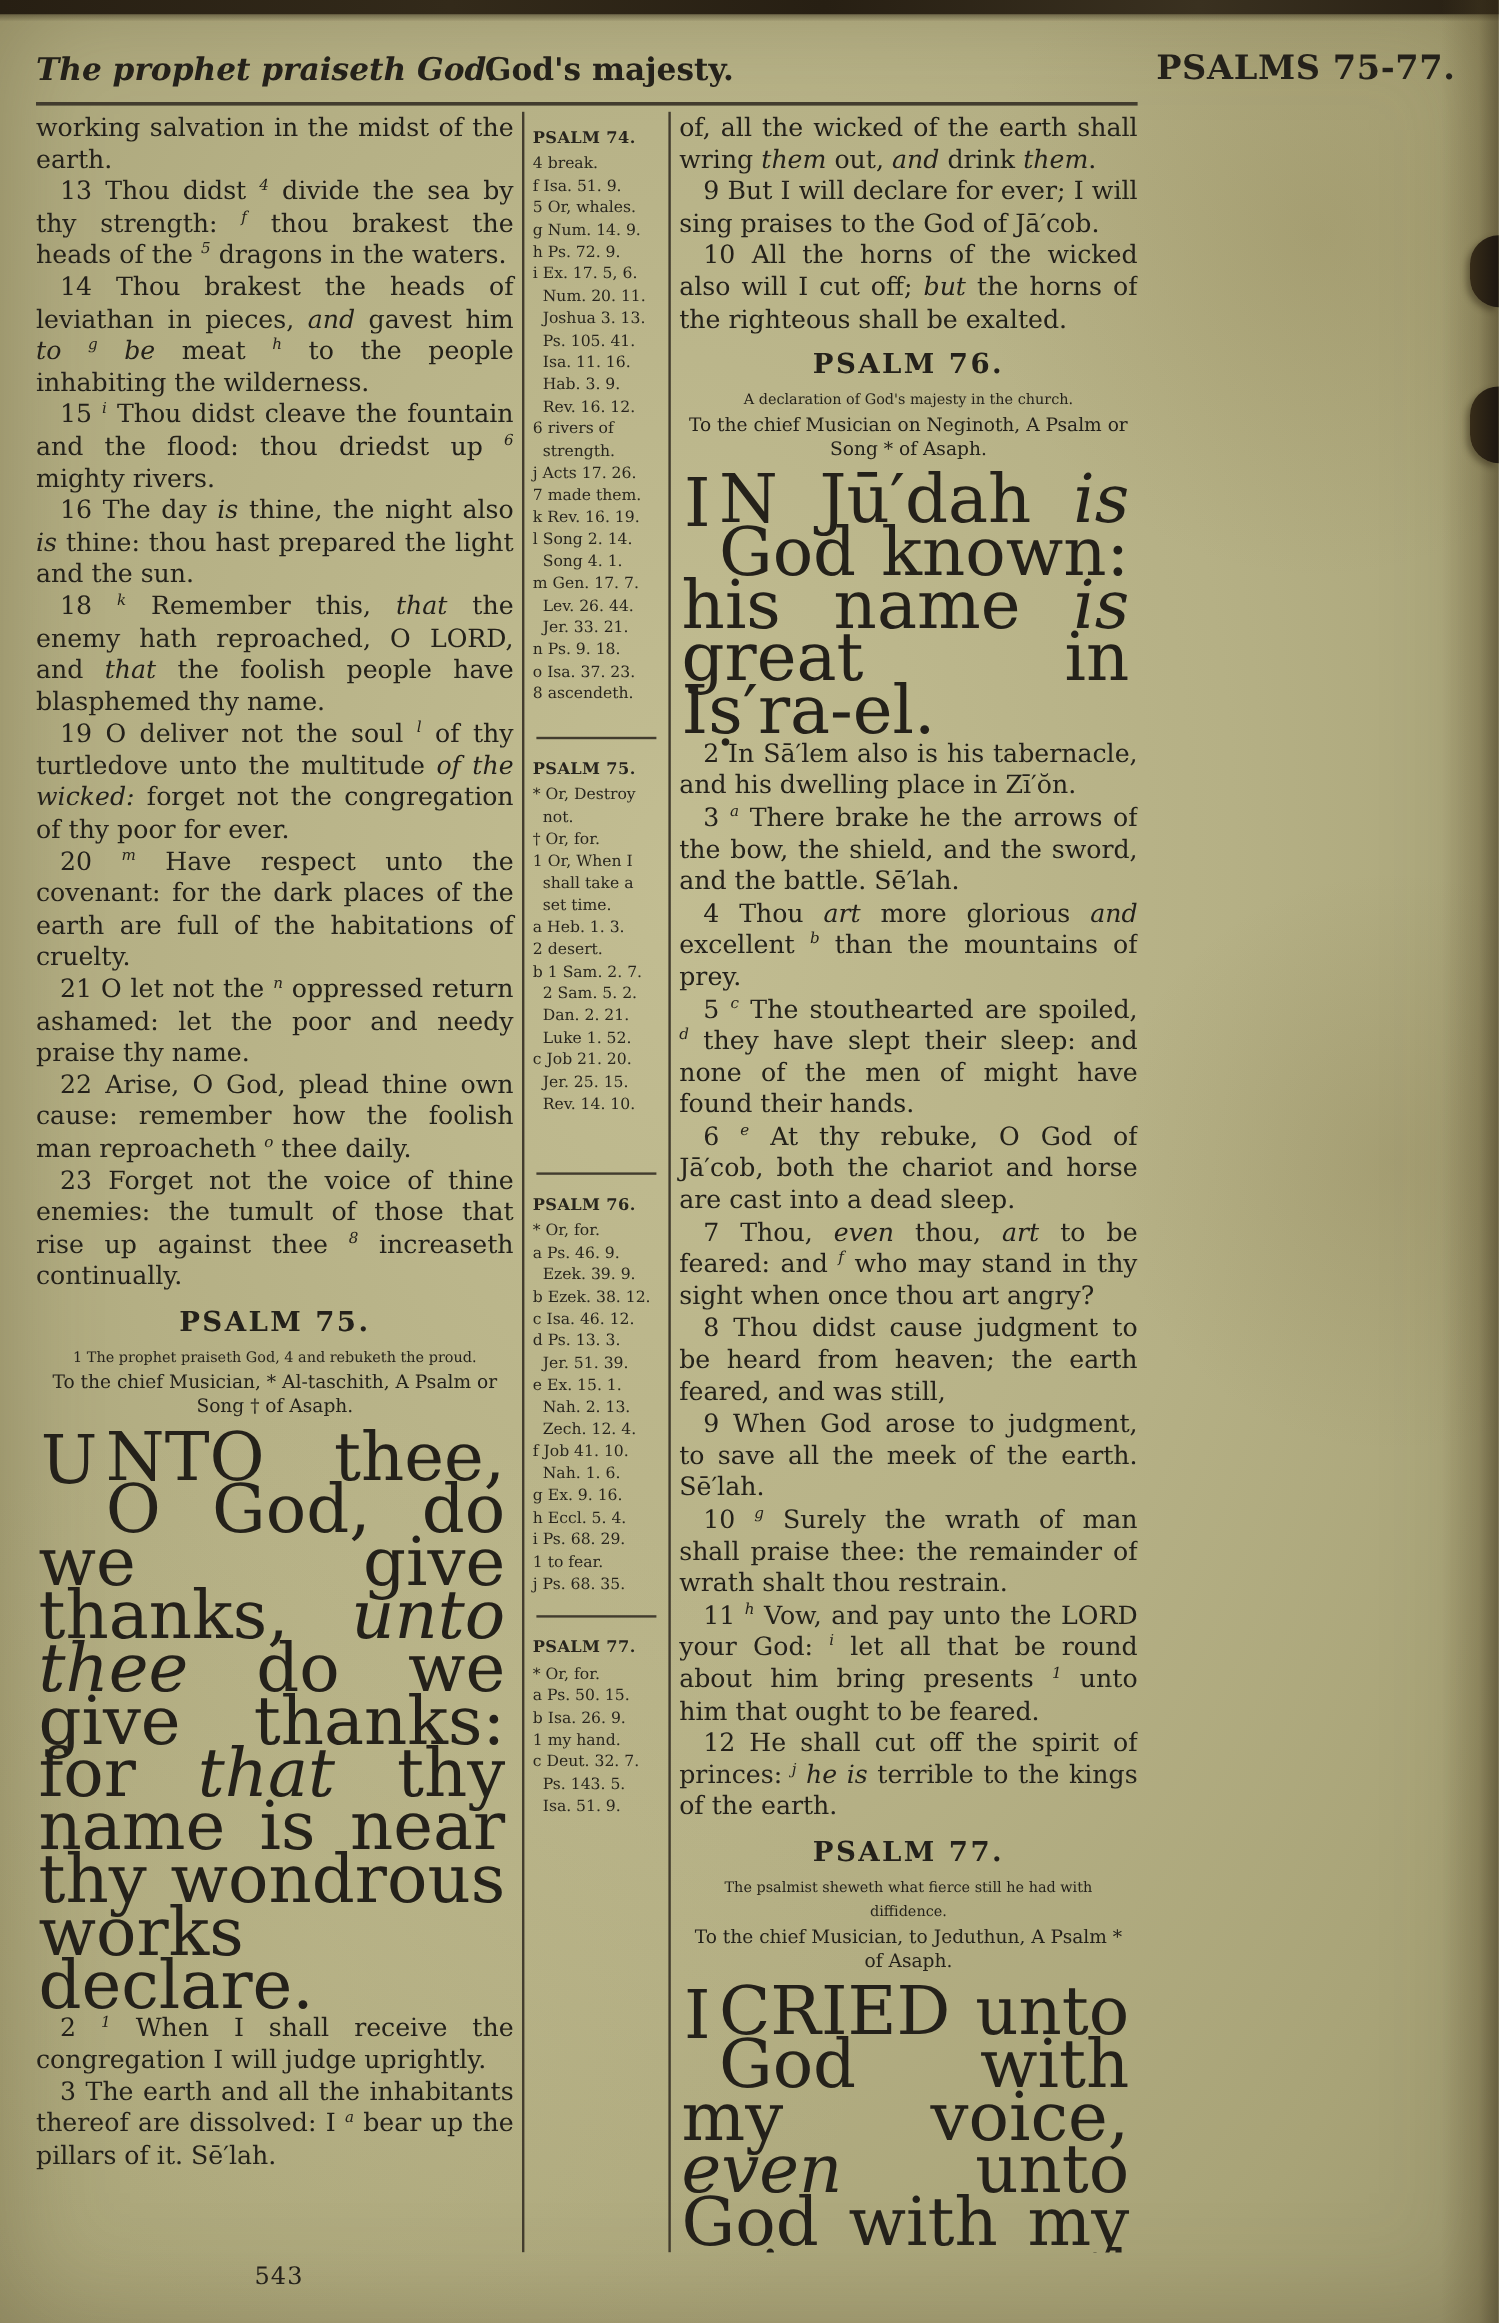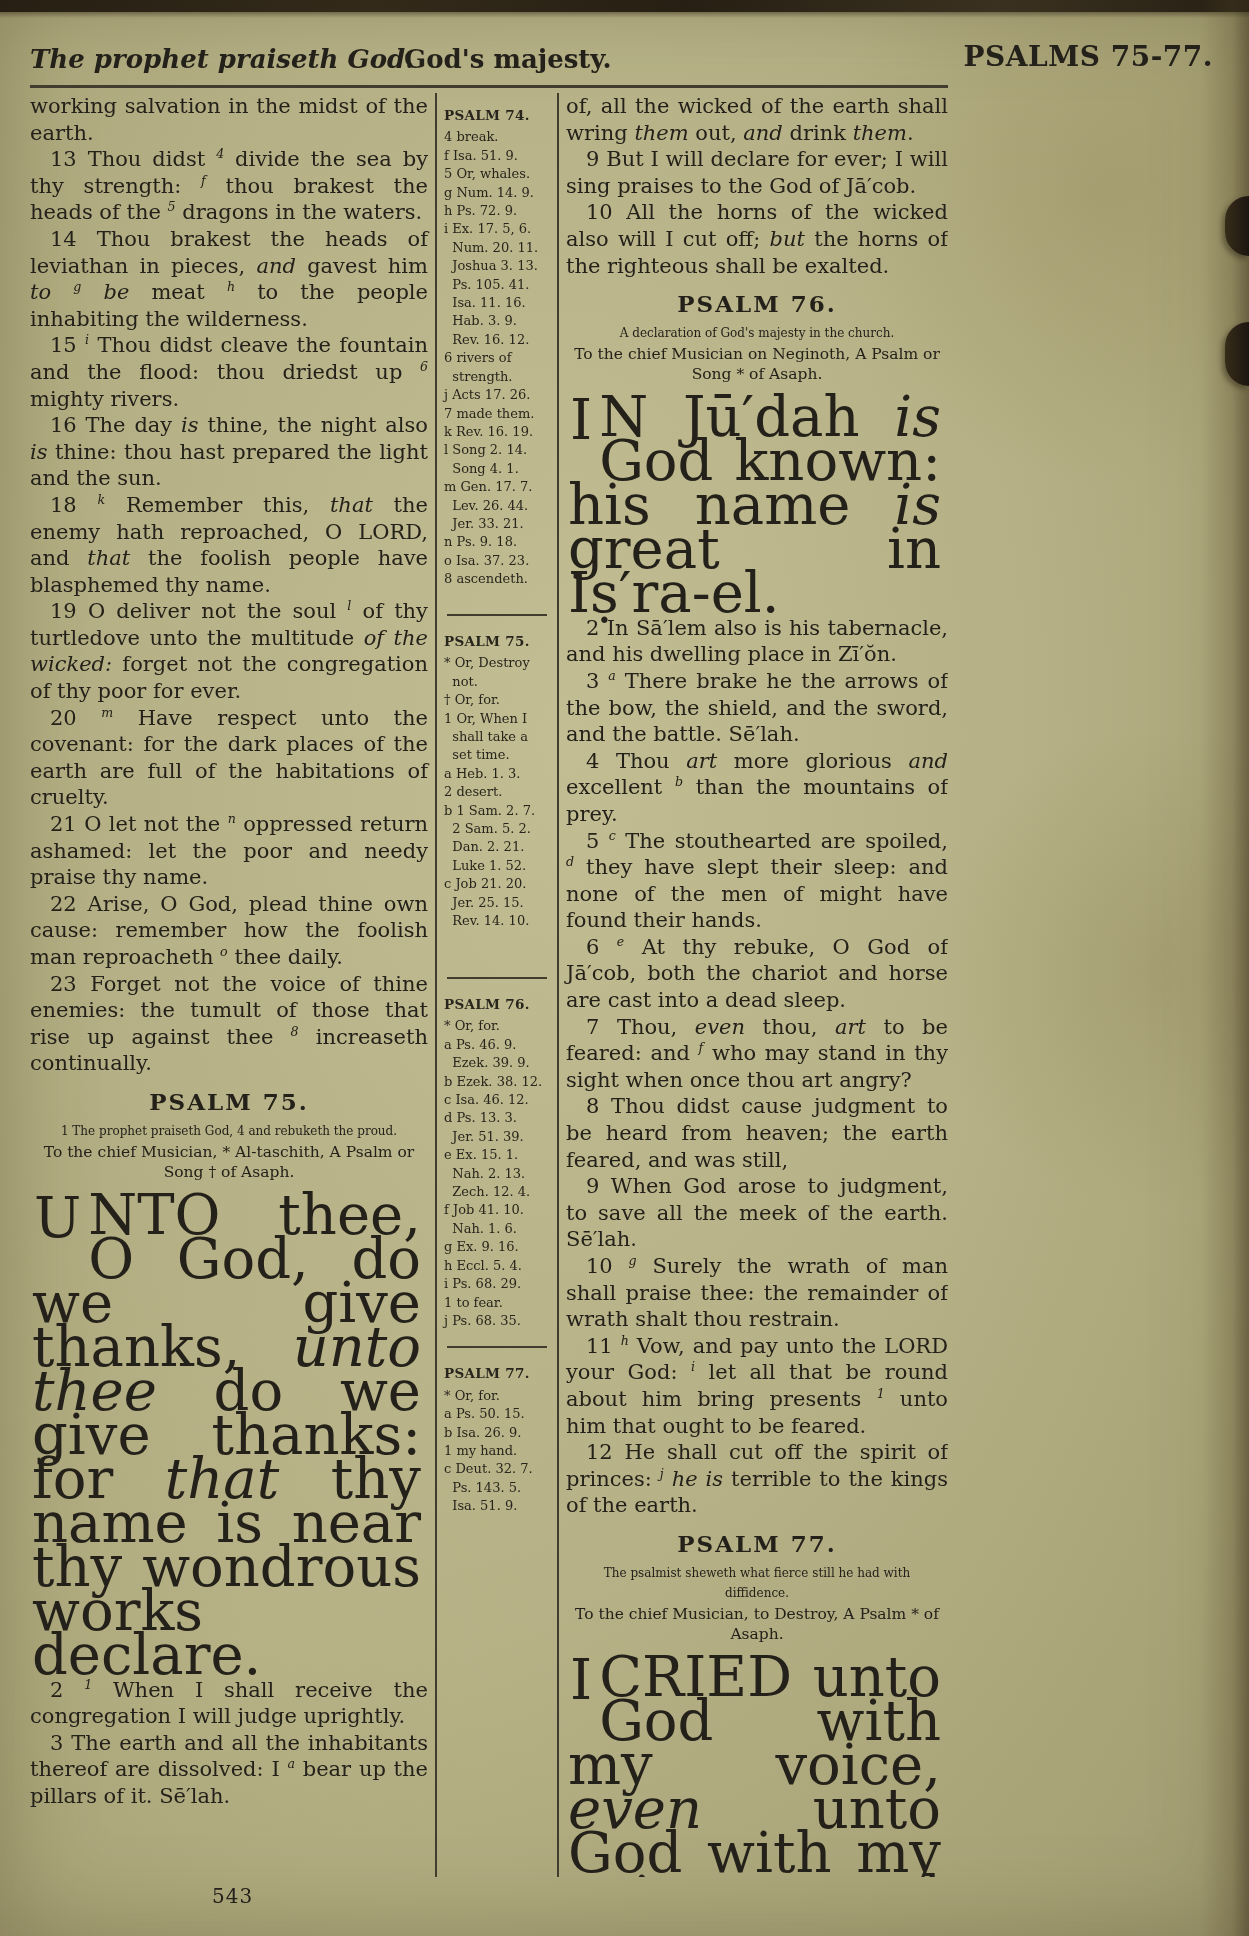--- a/index.html
+++ b/index.html
@@ -217,21 +217,21 @@
         <p class="blk verse">5 <sup class="ref">c</sup> The stouthearted are spoiled, <sup class="ref">d</sup> they have slept their sleep: and none of the men of might have found their hands.</p>
         <p class="blk verse">6 <sup class="ref">e</sup> At thy rebuke, O God of Jā′cob, both the chariot and horse are cast into a dead sleep.</p>
         <p class="blk verse">7 Thou, <i>even</i> thou, <i>art</i> to be feared: and <sup class="ref">f</sup> who may stand in thy sight when once thou art angry?</p>
         <p class="blk verse">8 Thou didst cause judgment to be heard from heaven; the earth feared, and was still,</p>
         <p class="blk verse">9 When God arose to judgment, to save all the meek of the earth. Sē′lah.</p>
         <p class="blk verse">10 <sup class="ref">g</sup> Surely the wrath of man shall praise thee: the remainder of wrath shalt thou restrain.</p>
         <p class="blk verse">11 <sup class="ref">h</sup> Vow, and pay unto the LORD your God: <sup class="ref">i</sup> let all that be round about him bring presents <sup class="ref">1</sup> unto him that ought to be feared.</p>
         <p class="blk verse">12 He shall cut off the spirit of princes: <sup class="ref">j</sup> <i>he is</i> terrible to the kings of the earth.</p>
         <h3 class="blk heading">PSALM 77.</h3>
         <p class="blk summary">The psalmist sheweth what fierce still he had with diffidence.</p>
-        <p class="blk musician">To the chief Musician, to Destroy, A Psalm * of Asaph.</p>
+        <p class="blk musician">To the chief Musician, to Jeduthun, A Psalm * of Asaph.</p>
         <p class="blk dropcap"><span class="dropcap">I</span>CRIED unto God with my voice, <i>even</i> unto God with my voice; and he gave ear unto me.</p>
         <p class="blk verse">2  In the day of my trouble I  sought the Lord:  my sore ran in the night, and ceased not: my soul refused to be comforted.</p>
       </div>
   </div>
 
   <div class="page-number">543</div>
 
 </div>
 
 </body></html>

